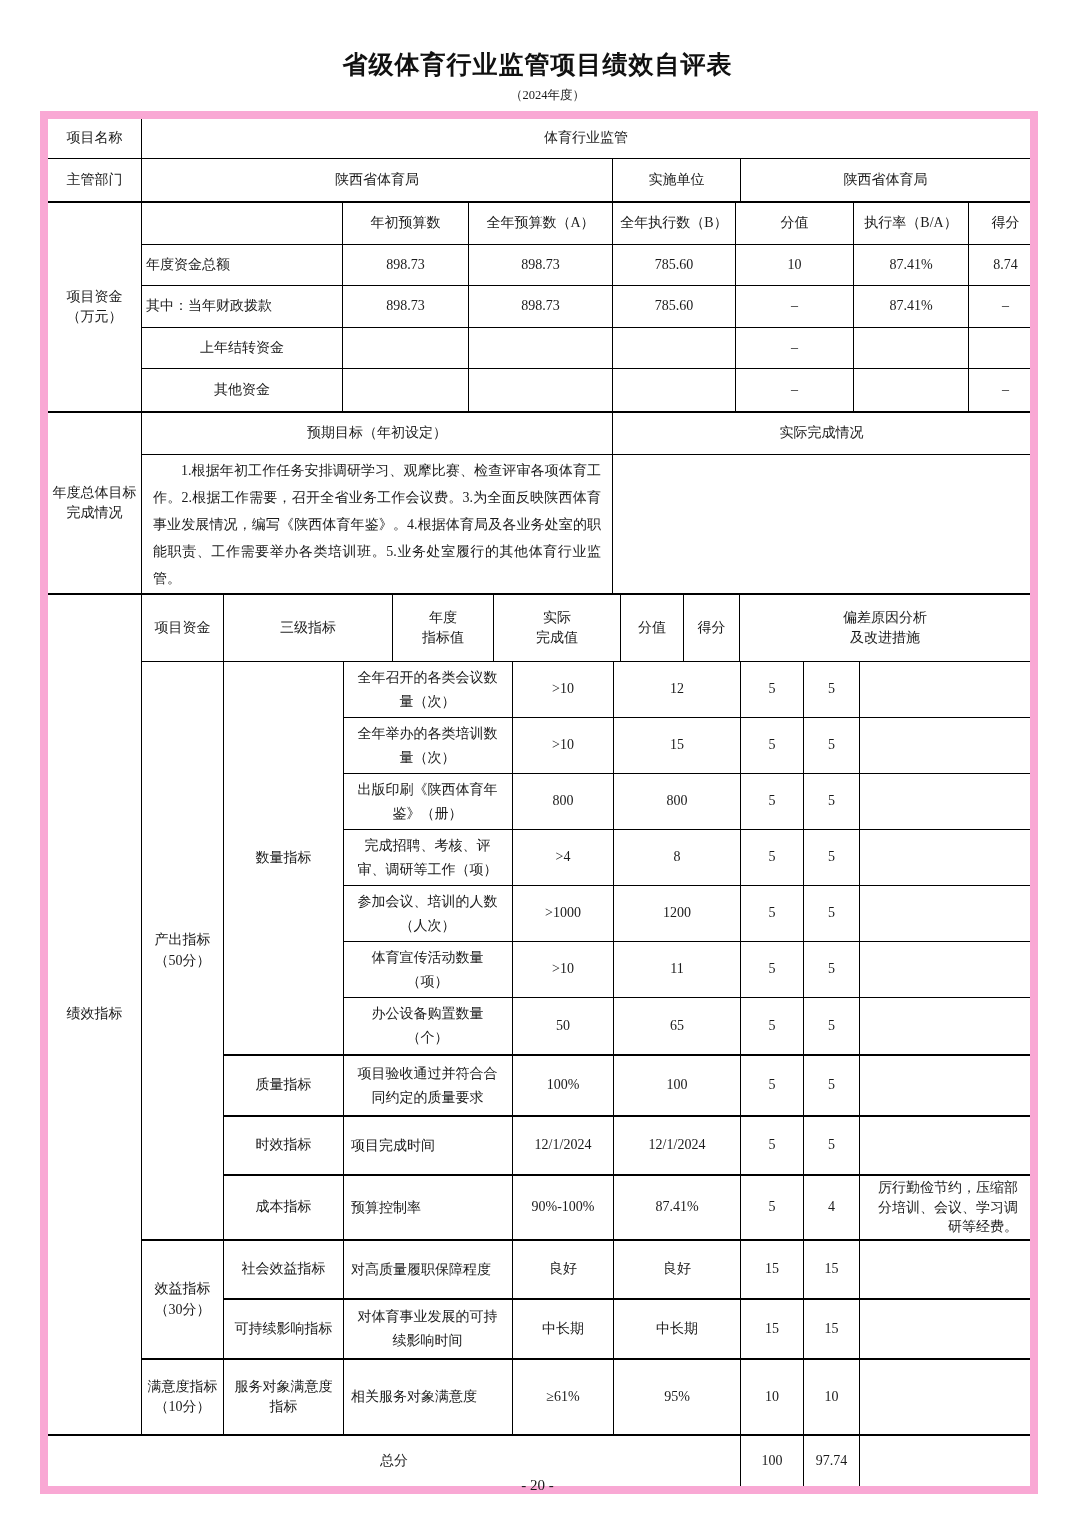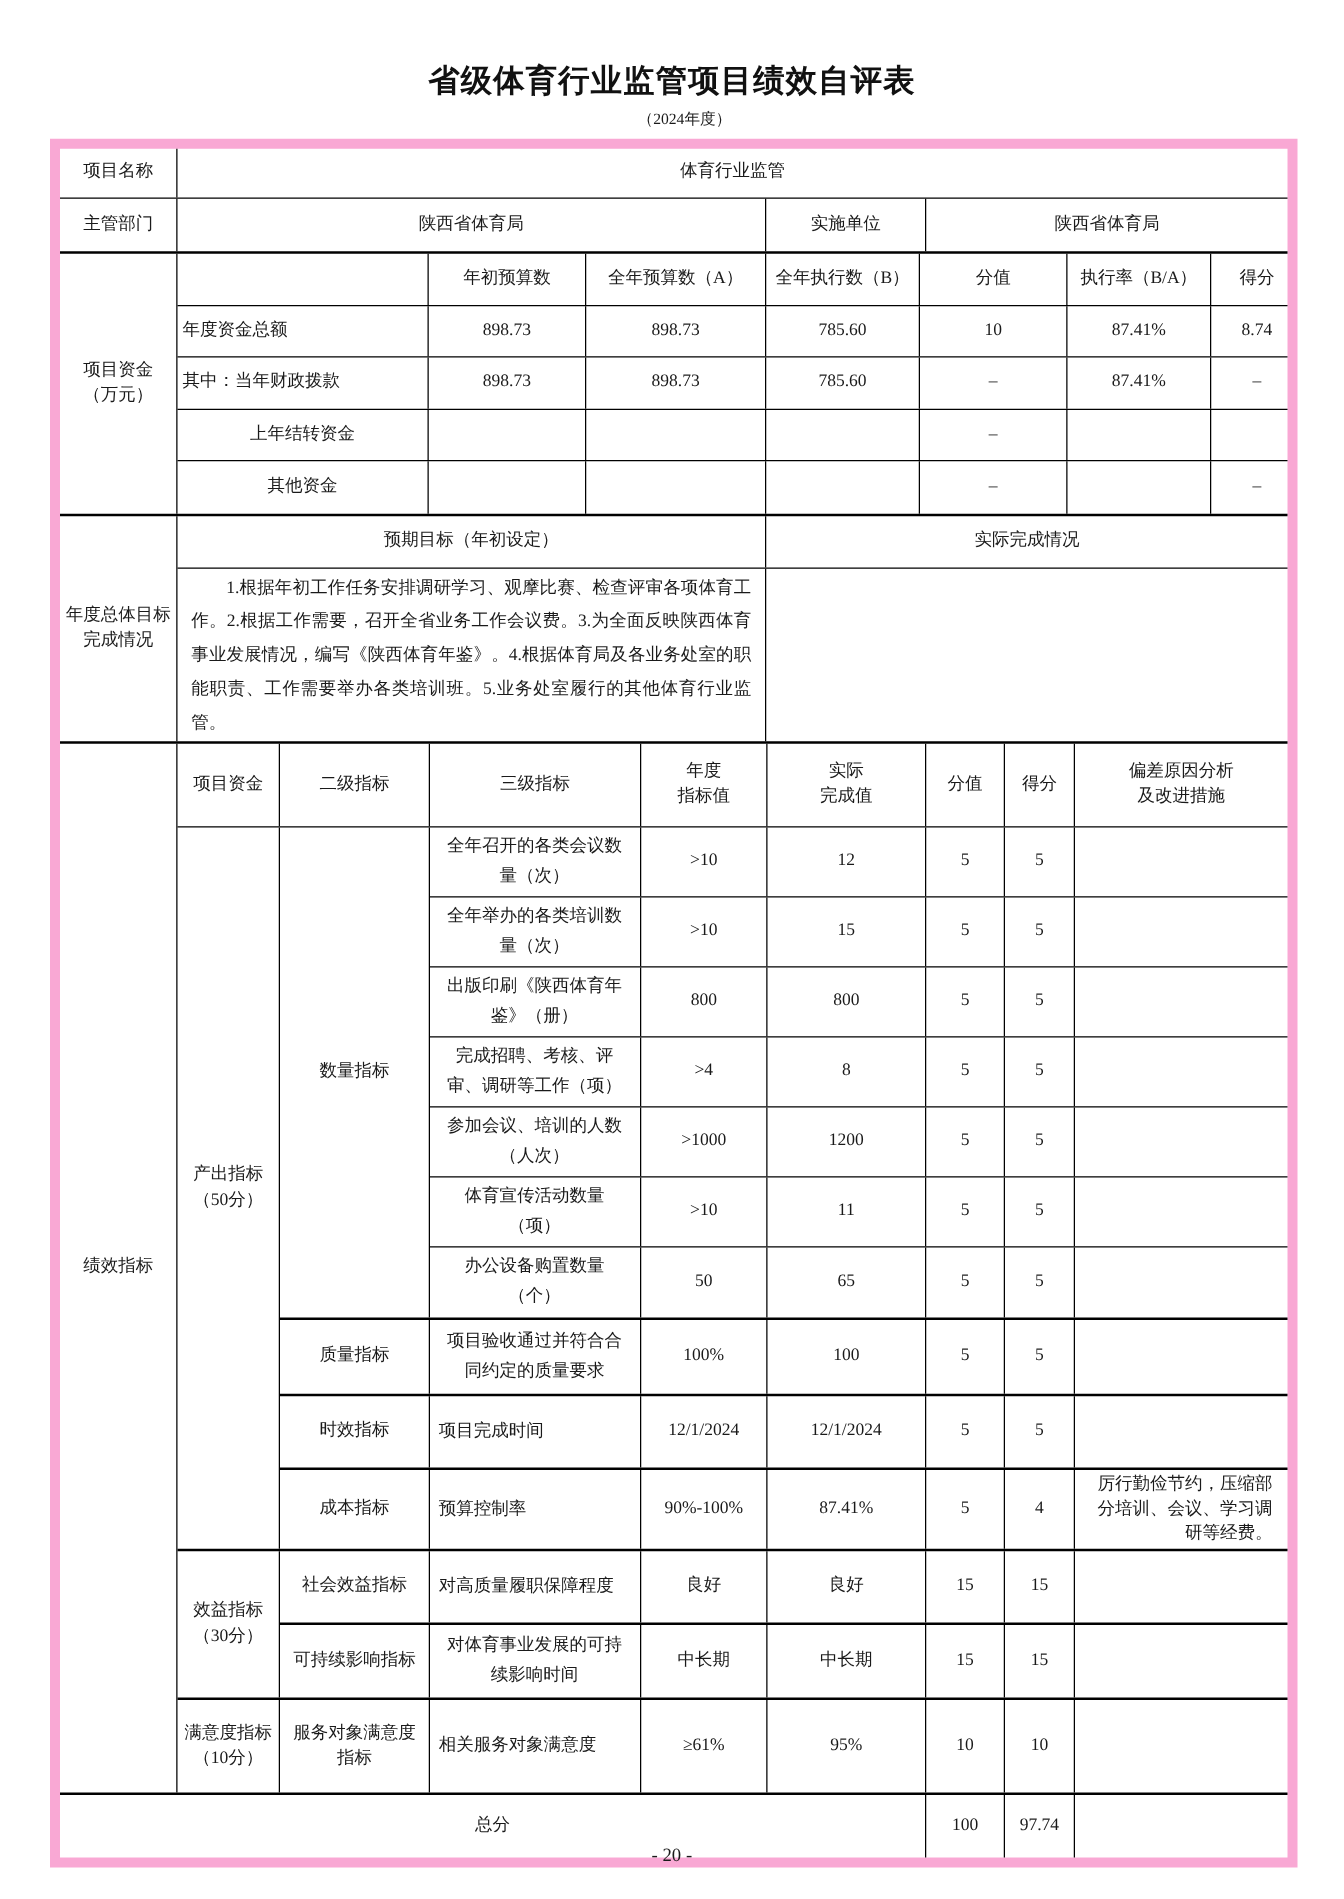--- a/index.html
+++ b/index.html
@@ -130,21 +130,20 @@
         </div>
       </div>
     </div>
 
     <div class="hband bb2">
       <div class="c w94">绩效指标</div>
       <div class="vstack">
 
         <div class="row h67 bb1">
           <div class="c w82">项目资金</div>
-          <div class="c w120">二级指标</div>
           <div class="c w169">三级指标</div>
           <div class="c w101">年度
 指标值</div>
           <div class="c w127">实际
 完成值</div>
           <div class="c w63">分值</div>
           <div class="c w56">得分</div>
           <div class="c ne grow">偏差原因分析
 及改进措施</div>
         </div>

